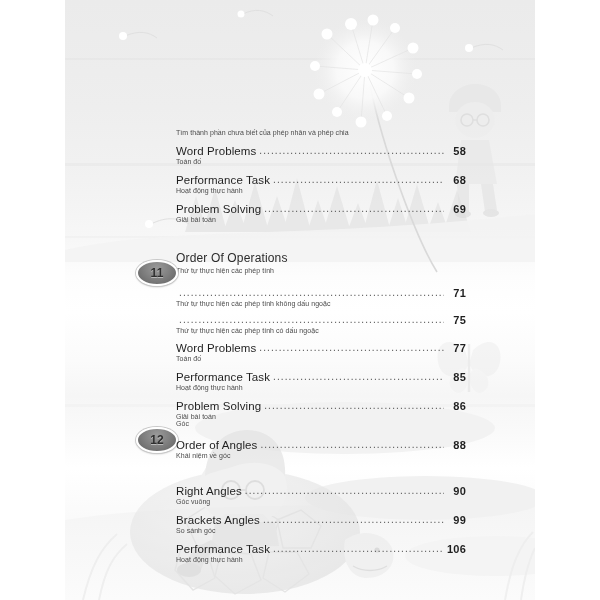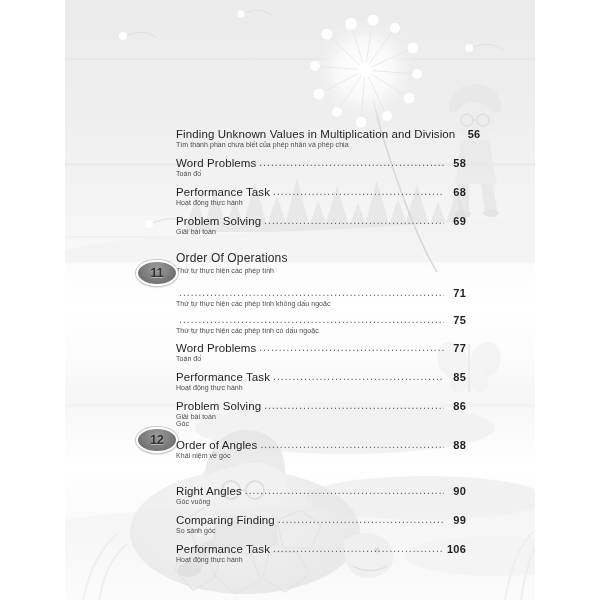--- a/index.html
+++ b/index.html
@@ -237,25 +237,20 @@
         <path d="M456 600 C460 572 466 556 470 548"></path>
       </g>
     </svg>
   </div>
 
   <div class="content">
 
     <div class="block" style="left:176px;top:128px;width:292px;">
 
       <div class="entry">
-        <div class="entry-line">
-          <span class="entry-title">Finding Unknown Values in Multiplication and Division</span>
-          <span class="dots">...............................................................................................</span>
-          <span class="pg">56</span>
-        </div>
         <div class="entry-sub">Tìm thành phần chưa biết của phép nhân và phép chia</div>
       </div>
 
       <div class="entry" style="margin-top:7px;">
         <div class="entry-line">
           <span class="entry-title">Word Problems</span>
           <span class="dots">...............................................................................................</span>
           <span class="pg">58</span>
         </div>
         <div class="entry-sub">Toán đố</div>
@@ -350,21 +345,21 @@
         <div class="entry-line">
           <span class="entry-title">Right Angles</span>
           <span class="dots">...............................................................................................</span>
           <span class="pg">90</span>
         </div>
         <div class="entry-sub">Góc vuông</div>
       </div>
 
       <div class="entry" style="margin-top:7px;">
         <div class="entry-line">
-          <span class="entry-title">Comparing Finding</span>
+          <span class="entry-title">Brackets Angles</span>
           <span class="dots">...............................................................................................</span>
           <span class="pg">99</span>
         </div>
         <div class="entry-sub">So sánh góc</div>
       </div>
 
       <div class="entry" style="margin-top:7px;">
         <div class="entry-line">
           <span class="entry-title">Performance Task</span>
           <span class="dots">...............................................................................................</span>

